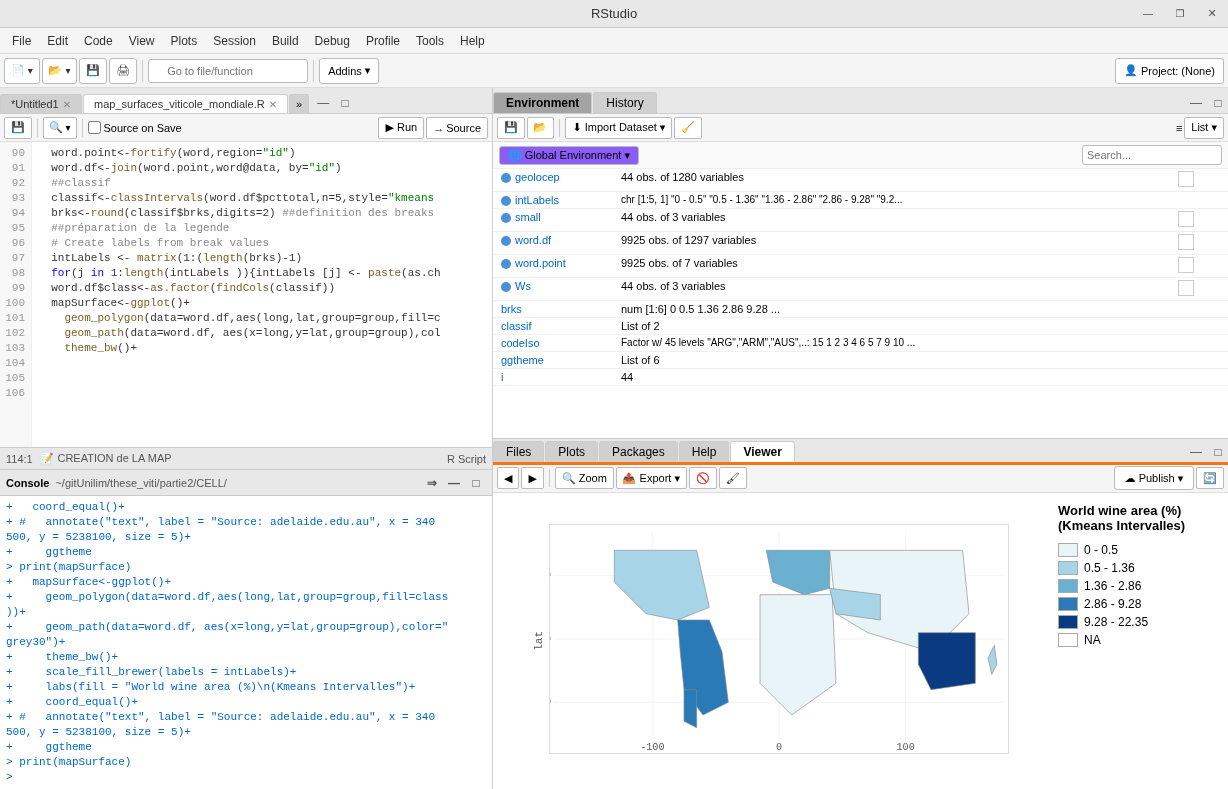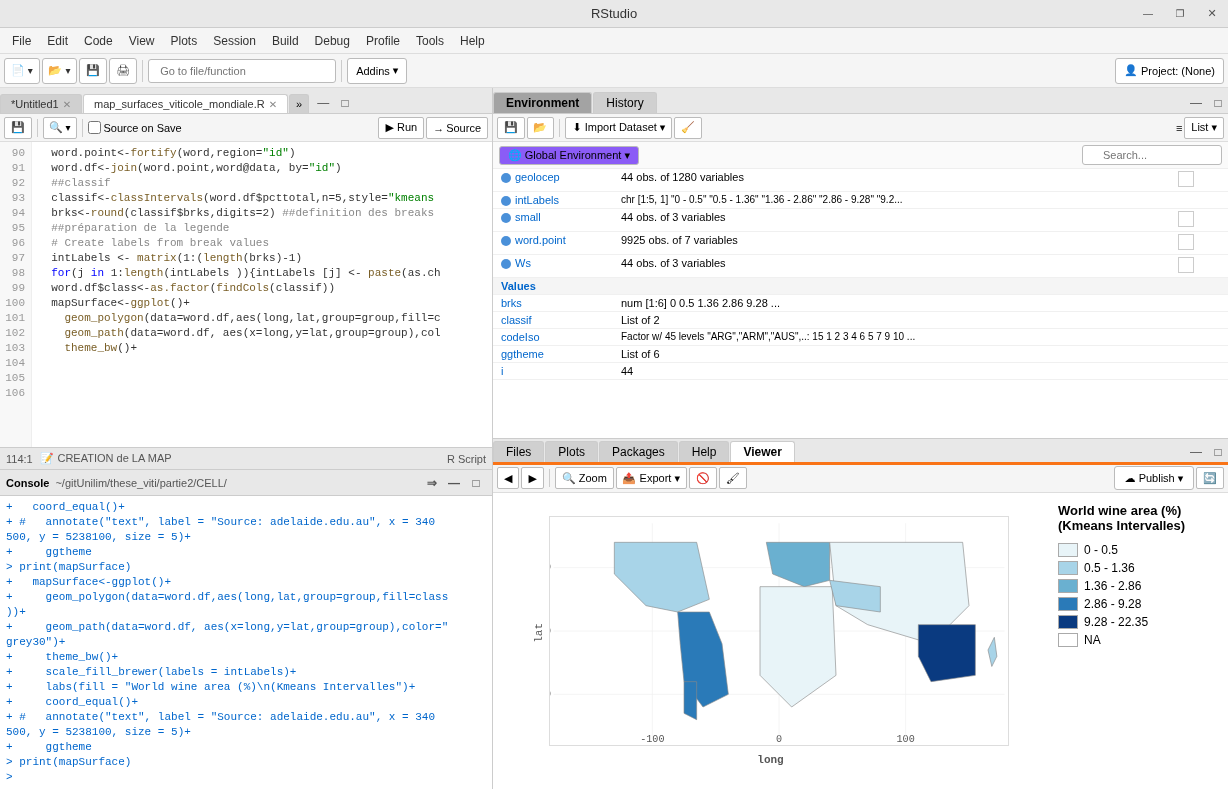--- a/index.html
+++ b/index.html
@@ -12,21 +12,21 @@
     .title-btn { width: 32px; height: 100%; display: flex; align-items: center; justify-content: center; font-size: 11px; cursor: pointer; color: #555; }
 
     
     .menu-bar { background: #f5f5f5; height: 26px; display: flex; align-items: center; border-bottom: 1px solid #ddd; padding: 0 4px; }
     .menu-item { padding: 2px 8px; font-size: 12px; cursor: pointer; color: #333; border-radius: 3px; }
 
     
     .toolbar { background: #f5f5f5; height: 34px; display: flex; align-items: center; border-bottom: 1px solid #ddd; padding: 0 4px; gap: 2px; }
     .toolbar-btn { height: 26px; padding: 2px 6px; border: 1px solid #bbb; background: #fff; border-radius: 3px; font-size: 11px; cursor: pointer; display: flex; align-items: center; gap: 3px; color: #333; }
     .toolbar-sep { width: 1px; height: 22px; background: #ccc; margin: 0 3px; }
-    .toolbar-search { height: 24px; width: 188px; border: 1px solid #bbb; border-radius: 3px; padding: 0 11px; font-size: 11px; }
+    .toolbar-search { height: 24px; width: 160px; border: 1px solid #bbb; border-radius: 3px; padding: 0 18px; font-size: 11px; }
     .toolbar-addins { height: 26px; padding: 2px 8px; border: 1px solid #bbb; background: #fff; border-radius: 3px; font-size: 11px; cursor: pointer; display: flex; align-items: center; gap: 3px; }
     .project-btn { margin-left: auto; height: 26px; padding: 2px 8px; border: 1px solid #bbb; background: #fff; border-radius: 3px; font-size: 11px; cursor: pointer; display: flex; align-items: center; gap: 3px; }
 
     
     .main-layout { display: flex; height: calc(789px - 88px); }
 
     
     .left-panel { width: 493px; display: flex; flex-direction: column; border-right: 1px solid #ccc; }
 
     
@@ -63,21 +63,21 @@
 
     
     .env-panel { height: 50%; border-bottom: 1px solid #ccc; display: flex; flex-direction: column; }
     .env-tabs { display: flex; background: #e8e8e8; border-bottom: 1px solid #ccc; height: 26px; align-items: flex-end; }
     .env-tab { padding: 3px 12px; font-size: 12px; cursor: pointer; background: #d0d0d0; border: 1px solid #ccc; border-bottom: none; margin-right: 1px; border-radius: 3px 3px 0 0; }
     .env-tab.active { background: #a3a3a3; font-weight: bold; }
     .env-toolbar { background: #f5f5f5; height: 28px; display: flex; align-items: center; padding: 0 4px; gap: 2px; border-bottom: 1px solid #ddd; }
     .env-content { flex: 1; background: #fff; overflow: hidden; }
     .env-scope { display: flex; align-items: center; padding: 3px 6px; border-bottom: 1px solid #eee; background: #fafafa; }
     .env-scope-btn { font-size: 11px; border: 1px solid #bbb; background: #8b5cf6; border-radius: 3px; padding: 2px 8px; cursor: pointer; display: flex; align-items: center; gap: 3px; }
-    .env-search { margin-left: auto; width: 140px; height: 20px; border: 1px solid #bbb; border-radius: 3px; padding: 0 20px; font-size: 11px; }
+    .env-search { margin-left: auto; width: 140px; height: 20px; border: 1px solid #bbb; border-radius: 3px; padding: 0 4px; font-size: 11px; }
     .env-table { width: 100%; border-collapse: collapse; font-size: 11px; }
     .env-table td { padding: 2px 8px; border-bottom: 1px solid #f0f0f0; vertical-align: top; }
     .env-table td:first-child { width: 120px; color: #0066cc; cursor: pointer; }
     .env-section-header { padding: 2px 8px; font-weight: bold; color: #555; background: #f5f5f5; border-bottom: 1px solid #e0e0e0; font-size: 11px; }
     .circle-icon { display: inline-block; width: 10px; height: 10px; border-radius: 50%; margin-right: 4px; vertical-align: middle; }
 
     
     .viewer-panel { flex: 1; display: flex; flex-direction: column; }
     .viewer-tabs { display: flex; background: #e8e8e8; border-bottom: 3px solid #f97316; height: 26px; align-items: flex-end; }
     .viewer-tab { padding: 3px 12px; font-size: 12px; cursor: pointer; background: #d0d0d0; border: 1px solid #ccc; border-bottom: none; margin-right: 1px; border-radius: 3px 3px 0 0; }
@@ -299,31 +299,33 @@
             <td><span class="circle-icon" style="background:#4a90d9;"></span>intLabels</td>
             <td style="font-size:10px;">chr [1:5, 1] "0 - 0.5" "0.5 - 1.36" "1.36 - 2.86" "2.86 - 9.28" "9.2...</td>
             <td></td>
           </tr>
           <tr>
             <td><span class="circle-icon" style="background:#4a90d9;"></span>small</td>
             <td>44 obs. of 3 variables</td>
             <td><div style="width:16px;height:16px;border:1px solid #ccc;display:inline-block;"></div></td>
           </tr>
           <tr>
+            <td><span class="circle-icon" style="background:#4a90d9;"></span>word.df</td>
+            <td>9925 obs. of 1297 variables</td>
+            <td><div style="width:16px;height:16px;border:1px solid #ccc;display:inline-block;"></div></td>
+          </tr>
+          <tr>
             <td><span class="circle-icon" style="background:#4a90d9;"></span>word.point</td>
             <td>9925 obs. of 7 variables</td>
             <td><div style="width:16px;height:16px;border:1px solid #ccc;display:inline-block;"></div></td>
           </tr>
           <tr>
             <td><span class="circle-icon" style="background:#4a90d9;"></span>Ws</td>
             <td>44 obs. of 3 variables</td>
             <td><div style="width:16px;height:16px;border:1px solid #ccc;display:inline-block;"></div></td>
-          </tr>
-          <tr>
-            <td colspan="3" class="env-section-header">Values</td>
           </tr>
           <tr>
             <td>brks</td>
             <td>num [1:6] 0 0.5 1.36 2.86 9.28 ...</td>
             <td></td>
           </tr>
           <tr>
             <td>classif</td>
             <td>List of 2</td>
             <td></td>
@@ -409,24 +411,20 @@
                 <path d="M40,-40 L80,-35 L80,-15 L45,-20 Z" fill="#a8d4e8" stroke="#888" stroke-width="0.5"></path>
 
                 <path d="M110,-5 L155,-5 L155,35 L120,40 L110,20 Z" fill="#0a3a80" stroke="#888" stroke-width="0.5"></path>
 
                 <path d="M165,15 L170,5 L172,20 L168,28 Z" fill="#a8d4e8" stroke="#888" stroke-width="0.5"></path>
 
                 <path d="M-75,40 L-65,40 L-65,70 L-75,65 Z" fill="#2a7ab8" stroke="#888" stroke-width="0.5"></path>
               </svg>
             </div>
           </div>
-          <div class="map-bottom">
-            <div style="width:460px; display:flex; justify-content:space-around; font-size:11px; color:#555; margin-top:2px;"></div>
-            <div class="x-axis-label">long</div>
-          </div>
         </div>
 
         <div class="map-legend">
           <div class="legend-title">World wine area (%)<br>(Kmeans Intervalles)</div>
           <div class="legend-item">
             <div class="legend-swatch" style="background:#e8f4f8;"></div>
             <span>0 - 0.5</span>
           </div>
           <div class="legend-item">
             <div class="legend-swatch" style="background:#a8d4e8;"></div>

